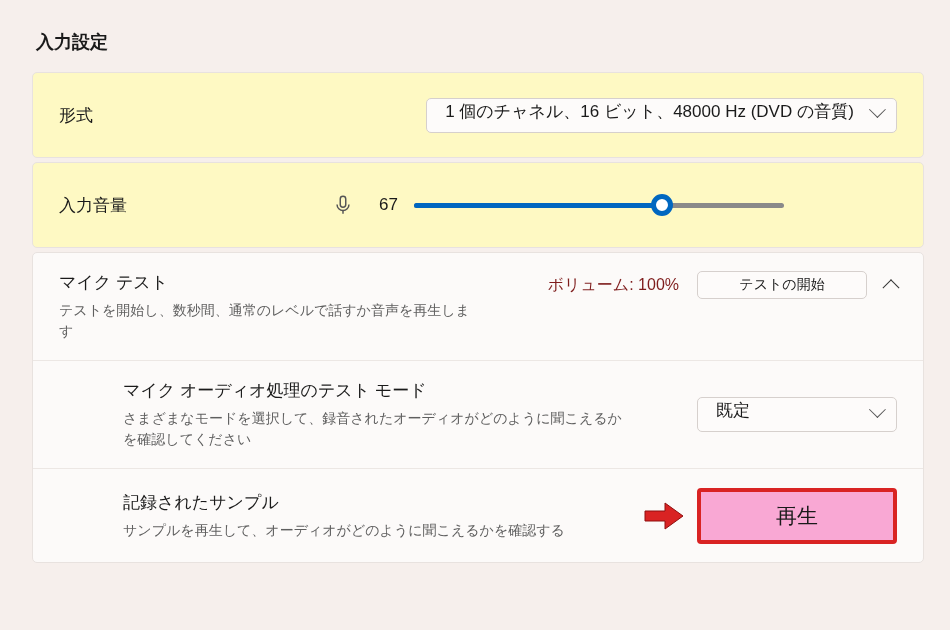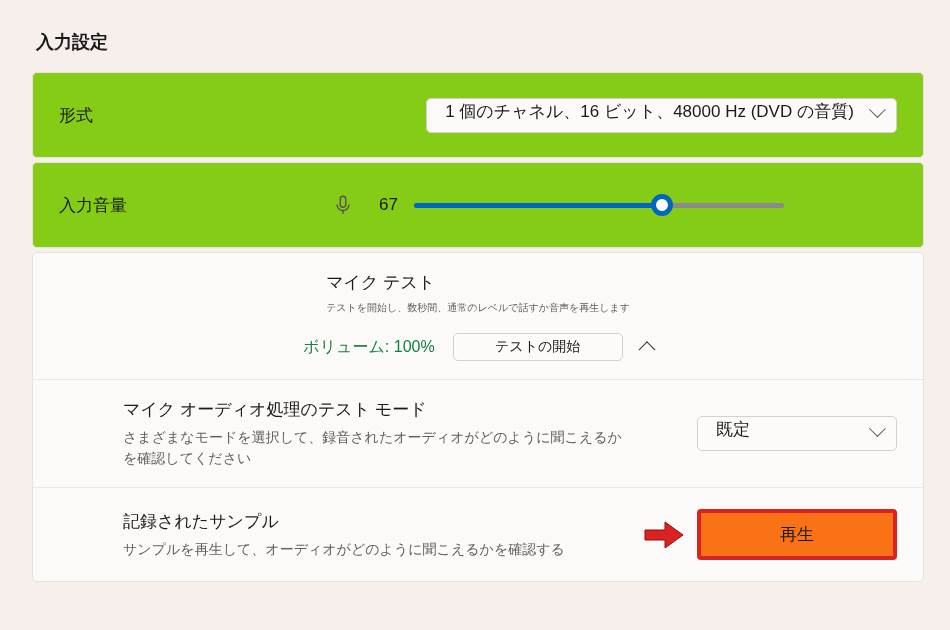--- a/index.html
+++ b/index.html
@@ -19,21 +19,21 @@
     .body-scroll::-webkit-scrollbar { width: 4px; }
     .body-scroll::-webkit-scrollbar-thumb { background: #888; border-radius: 2px; }
     .content { padding: 30px 26px 20px 32px; }
     .section-title {
       font-size: 18px;
       font-weight: 600;
       margin-bottom: 18px;
       margin-left: 4px;
     }
     .card {
-      background: #84cc16;
+      background: #fef9c3;
       border: 1px solid #e8e2df;
       border-radius: 5px;
       margin-bottom: 4px;
     }
     .row {
       display: flex;
       align-items: center;
       padding: 22px 26px;
       min-height: 84px;
     }
@@ -90,30 +90,29 @@
       background: #fff; border: 5px solid #0067c0;
       transform: translateX(-50%);
     }
     
     .group-card {
       background: #fcfaf9;
       border: 1px solid #e8e2df;
       border-radius: 5px;
     }
     .group-header {
-      display: flex; align-items: center;
+      display: flex; align-items: flex-start;
       padding: 18px 26px 18px 26px;
       gap: 18px;
-      flex-direction: column;
     }
     .gh-text { flex: 1; }
     .gh-title { font-size: 17px; margin-bottom: 6px; }
-    .gh-desc { font-size: 10px; color: #5f5f5f; line-height: 1.5; max-width: 420px; }
+    .gh-desc { font-size: 14px; color: #5f5f5f; line-height: 1.5; max-width: 420px; }
     .gh-right { display: flex; align-items: center; gap: 18px; }
-    .gh-status { font-size: 16px; color: #15803d; white-space: nowrap; }
+    .gh-status { font-size: 16px; color: #7f1d1d; white-space: nowrap; }
     .btn {
       border: 1px solid #d6d0cd;
       background: #fdfbfa;
       border-radius: 5px;
       padding: 4px 22px;
       font-size: 14px;
       cursor: pointer;
       min-width: 170px;
       text-align: center;
       display: flex; align-items: center; justify-content: center; gap: 14px;
@@ -131,24 +130,24 @@
       border-top: 1px solid #ece7e4;
       min-height: 94px;
     }
     .sub-text { flex: 1; }
     .sub-title { font-size: 17px; margin-bottom: 6px; }
     .sub-desc { font-size: 14px; color: #5f5f5f; line-height: 1.5; max-width: 510px; }
     .sub-right { display: flex; align-items: center; gap: 12px; }
     .red-arrow { width: 42px; height: 34px; }
     .red-box-btn {
       border: 4px solid #d92323;
-      background: #f97316;
+      background: #f9a8d4;
       border-radius: 4px;
       padding: 10px 24px;
-      font-size: 17px;
+      font-size: 21px;
       cursor: pointer;
       min-width: 200px;
       text-align: center;
     }
     .dd-small { min-width: 200px; justify-content: space-between; }
   </style>
 </head>
 <body>
 
 <div class="body-scroll">

